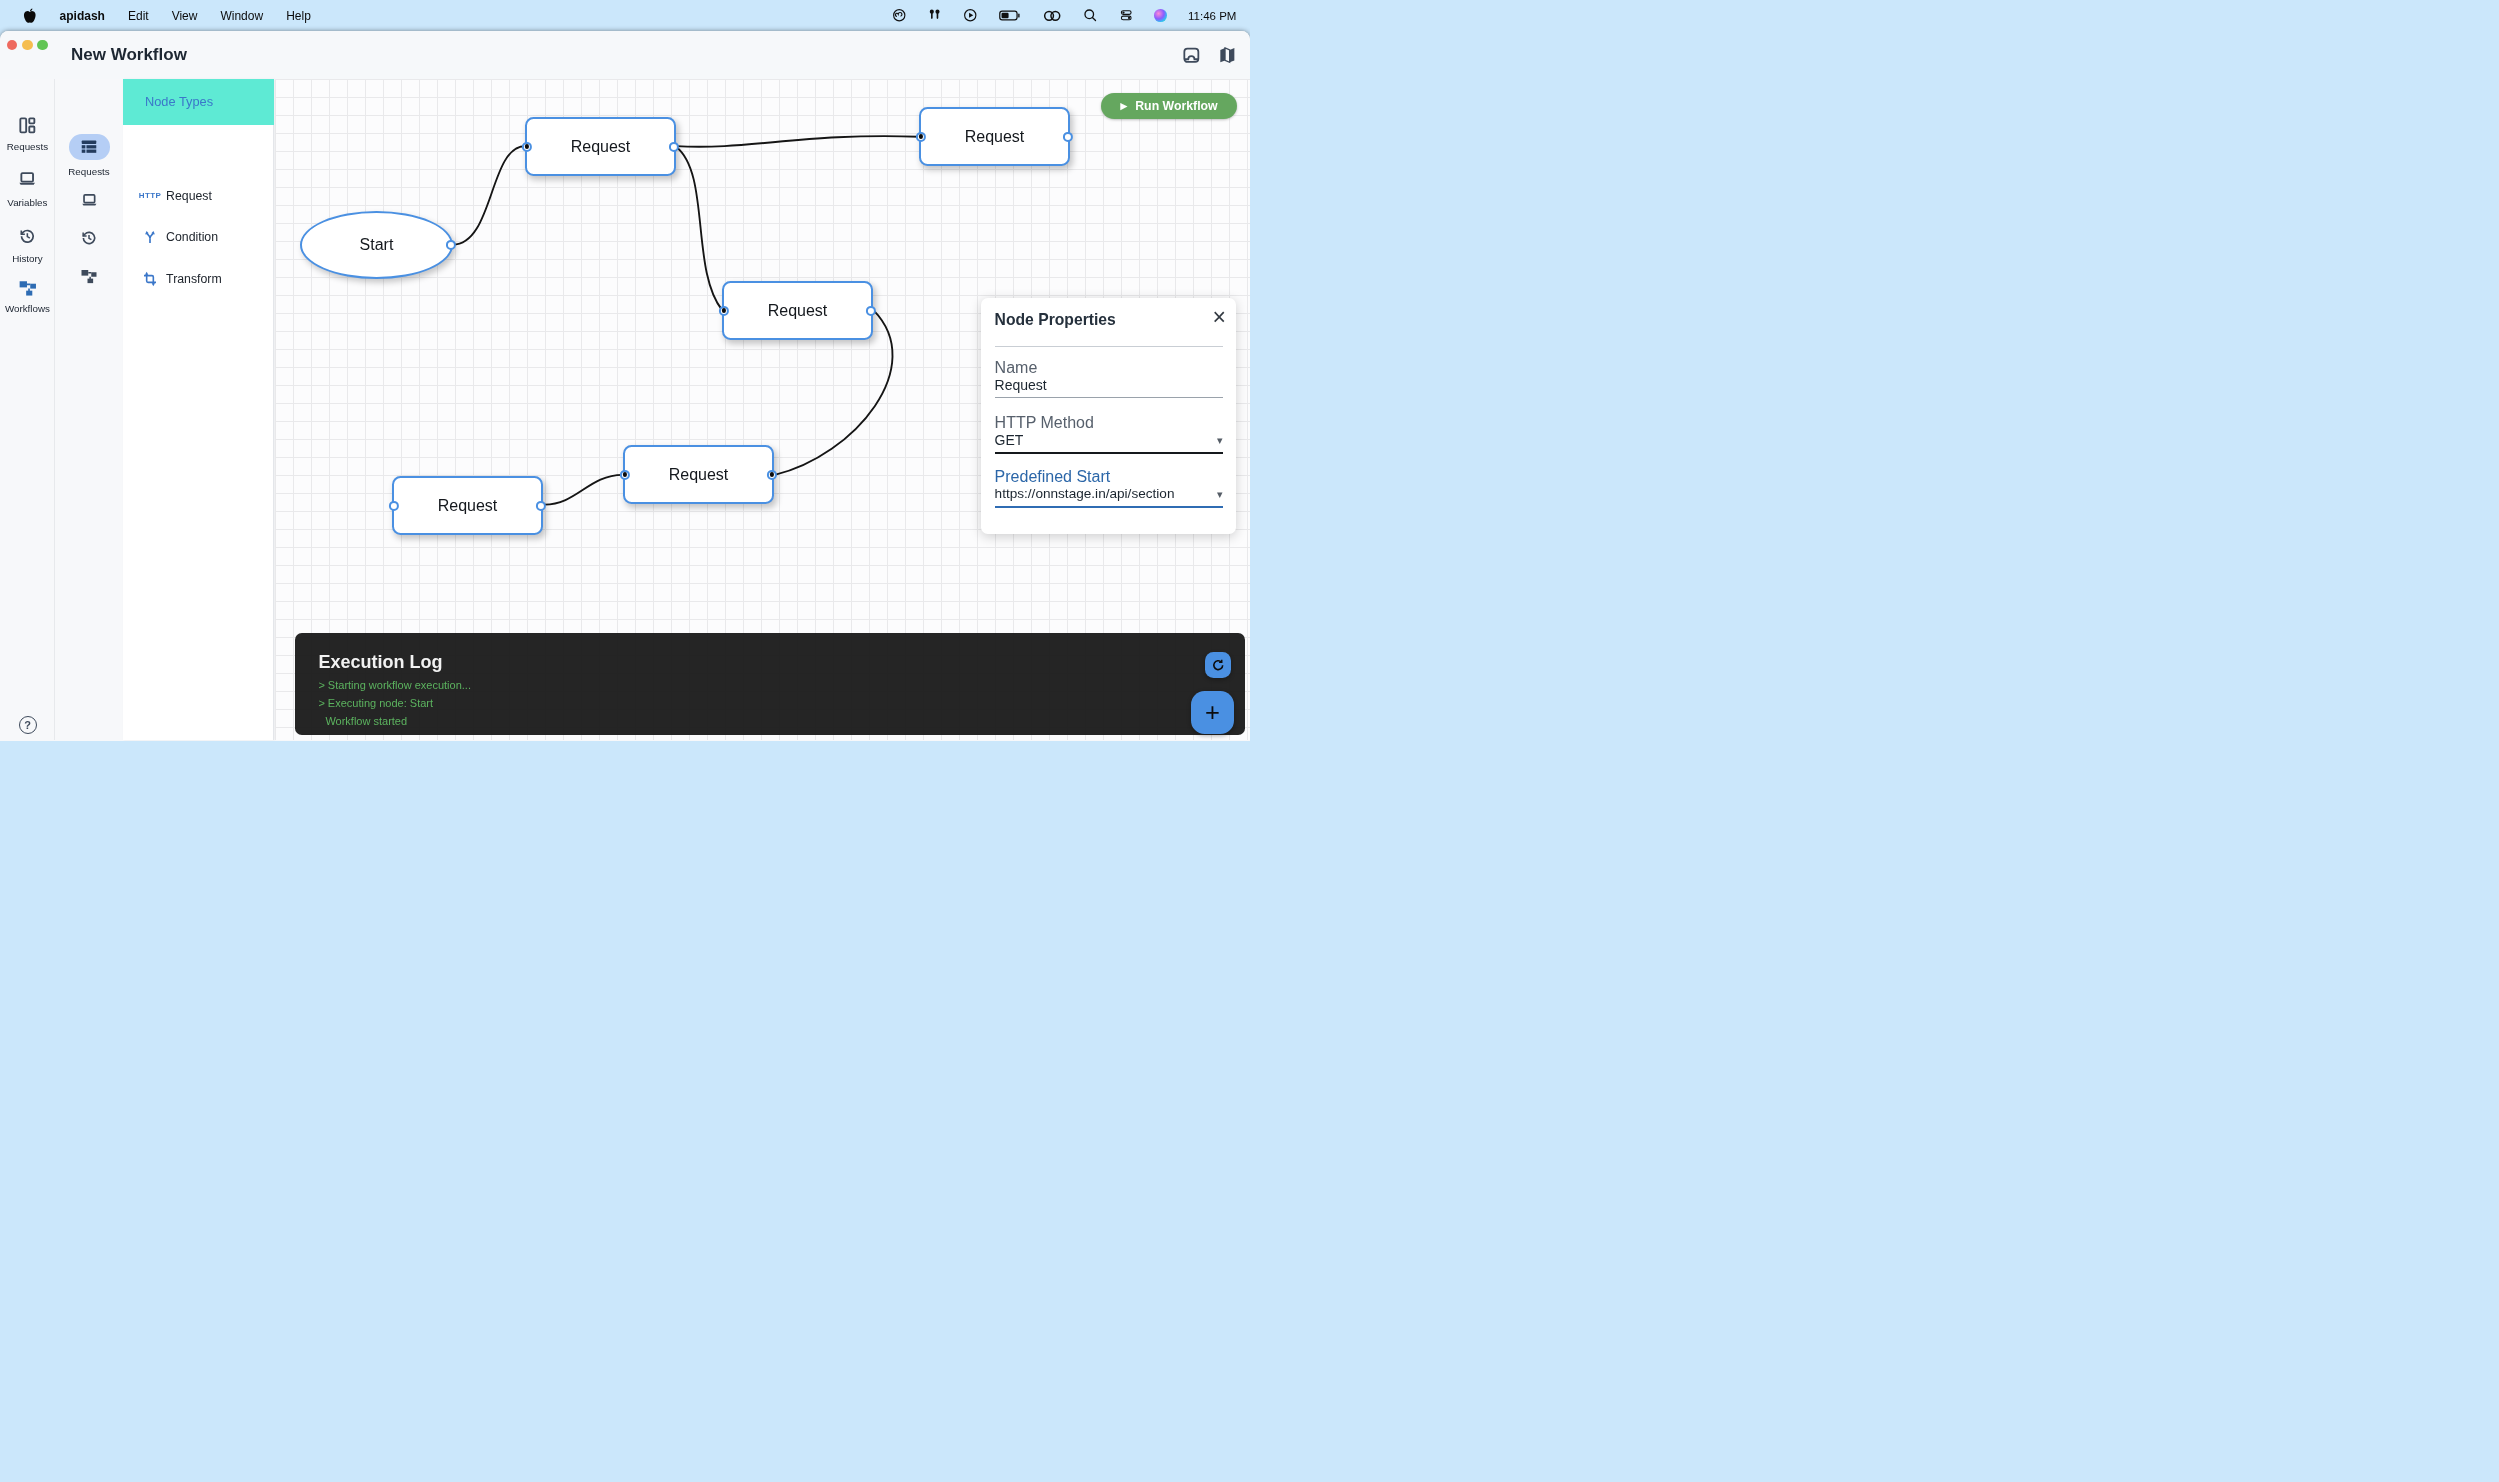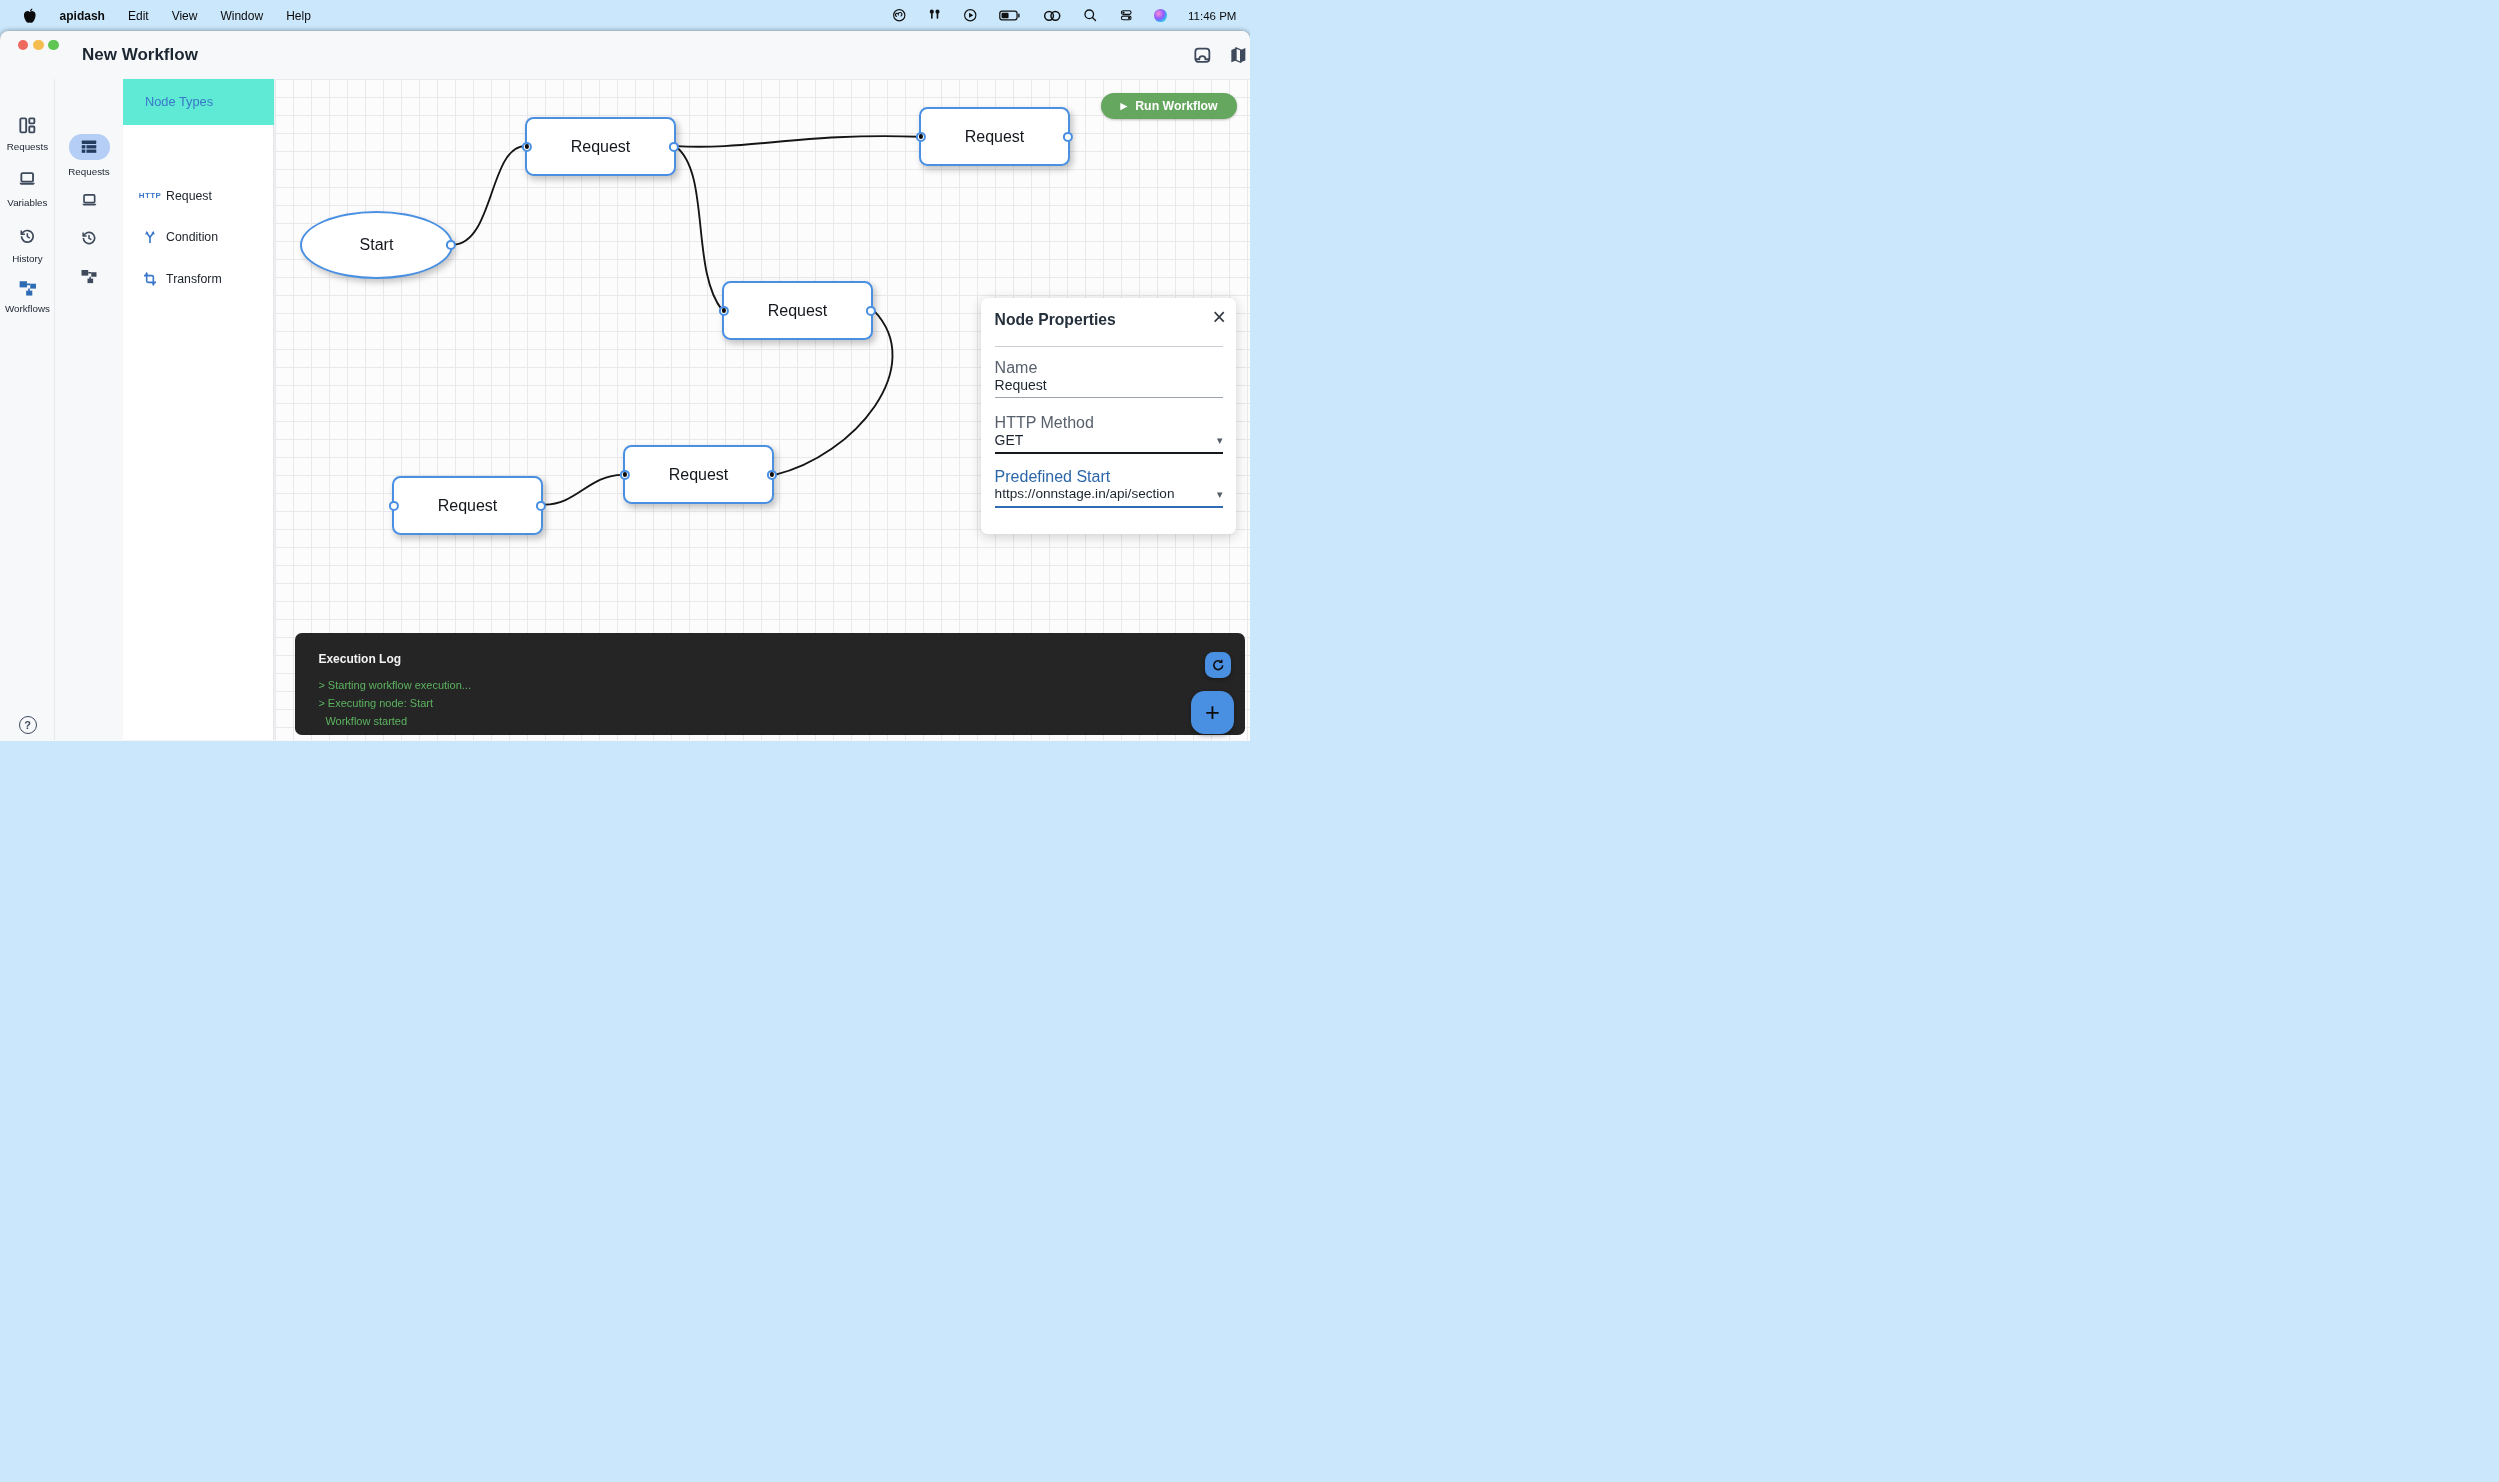--- a/index.html
+++ b/index.html
@@ -16,21 +16,21 @@
   .menubar-right { display:flex; align-items:center; gap:21px; padding-right:13.6px; }
   .status-ic { display:flex; align-items:center; justify-content:center; }
   .siri-orb { width:12.8px; height:12.8px; border-radius:50%;
               background:radial-gradient(circle at 35% 35%, #ff8ad6, #8a5cff 45%, #2ec2f2 72%, #5ad06e 100%); }
   .menubar .time { font-size:11.5px; }
 
   
   .window { position:absolute; left:0; top:31px; width:1250px; height:710px; background:#f7f8fa;
             border-radius:8.5px 8.5px 0 0; overflow:hidden; box-shadow:0 0 5.1px rgba(0,0,0,0.45); }
 
-  .titlebar { position:absolute; left:11px; top:0; width:1250px; height:48px; background:#f6f8fa; }
+  .titlebar { position:absolute; left:0; top:0; width:1250px; height:48px; background:#f6f8fa; }
   .tl { position:absolute; top:8.5px; width:10.6px; height:10.6px; border-radius:50%; }
   .tl.red { left:6.8px; background:#ee6a5f; } .tl.yellow { left:22px; background:#f5bd4f; } .tl.green { left:37px; background:#61c554; }
   .window-title { position:absolute; left:71px; top:13.6px; font-size:17px; font-weight:600; color:#1d2732; }
   .titlebar-icons { position:absolute; right:13.6px; top:14.5px; display:flex; gap:17px; }
 
   
   .sidebar { position:absolute; left:0; top:48px; width:55px; height:661px; background:#f7f8fa; border-right:0.9px solid #e7e9ec; }
   .side-item { position:absolute; left:0; width:55px; text-align:center; cursor:pointer; }
   .side-label { position:absolute; left:-5.1px; width:65px; text-align:center; font-size:9.8px; color:#1c2430; }
 
@@ -82,21 +82,21 @@
   .props-divider { position:absolute; left:13.6px; top:48px; width:228px; height:0.9px; background:#c9ced4; }
   .f-label { position:absolute; left:13.6px; font-size:16px; color:#57606c; }
   .f-label.blue { color:#2b66a8; }
   .f-value { position:absolute; left:13.6px; font-size:14px; color:#1c2630; white-space:nowrap; }
   .f-line { position:absolute; left:13.6px; width:228px; }
   .caret { position:absolute; right:13.6px; font-size:11px; color:#555d66; cursor:pointer; }
 
   
   .exec-log { position:absolute; left:20.4px; top:554px; width:950px; height:102px; z-index:3;
               background:rgba(23,23,23,0.94); border-radius:6.8px; color:#fff; }
-  .log-title { position:absolute; left:23px; top:18.7px; font-size:12px; font-weight:600; color:#f2f2f2; }
+  .log-title { position:absolute; left:23px; top:18.7px; font-size:18px; font-weight:600; color:#f2f2f2; }
   .log-line { position:absolute; left:23px; font-size:11px; color:#5cb35f; }
   .log-line.indent { left:30px; }
 
   .fab { position:absolute; background:#4a90e2; display:flex; align-items:center; justify-content:center;
          cursor:pointer; z-index:6; box-shadow:0 1.7px 4.3px rgba(0,0,0,0.3); }
   .fab-refresh { left:930px; top:573px; width:26px; height:26px; border-radius:8.5px; }
   .fab-add { left:916px; top:612px; width:43px; height:43px; border-radius:13.6px; font-size:25.5px; color:#0c0c0c; }
 
   .help-circle { width:18px; height:18px; border:1.9px solid #3e4a5b; border-radius:50%;
                  display:flex; align-items:center; justify-content:center; font-size:11px; font-weight:700; color:#3e4a5b; margin:0 auto; }

